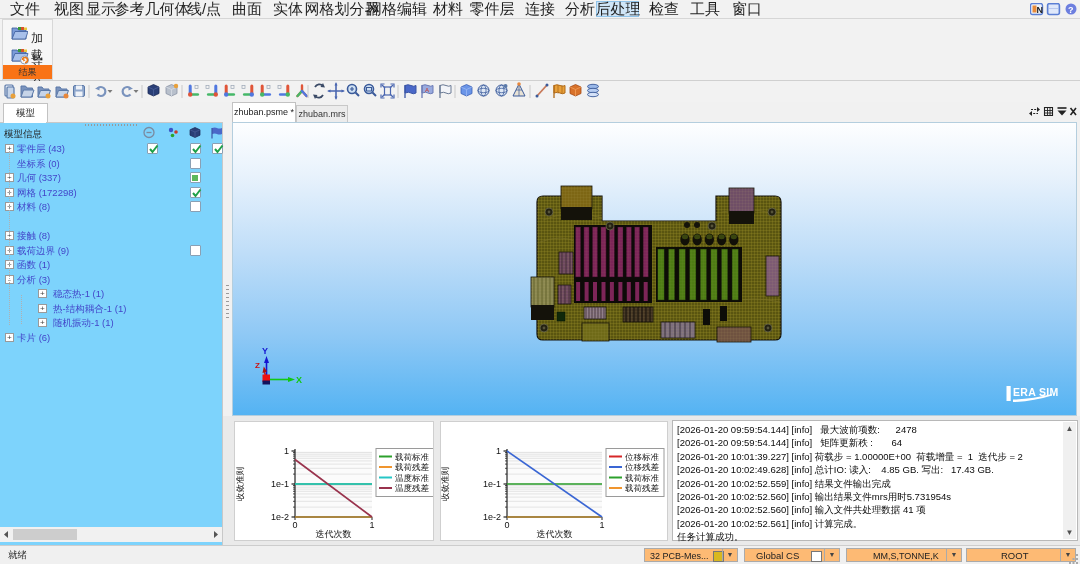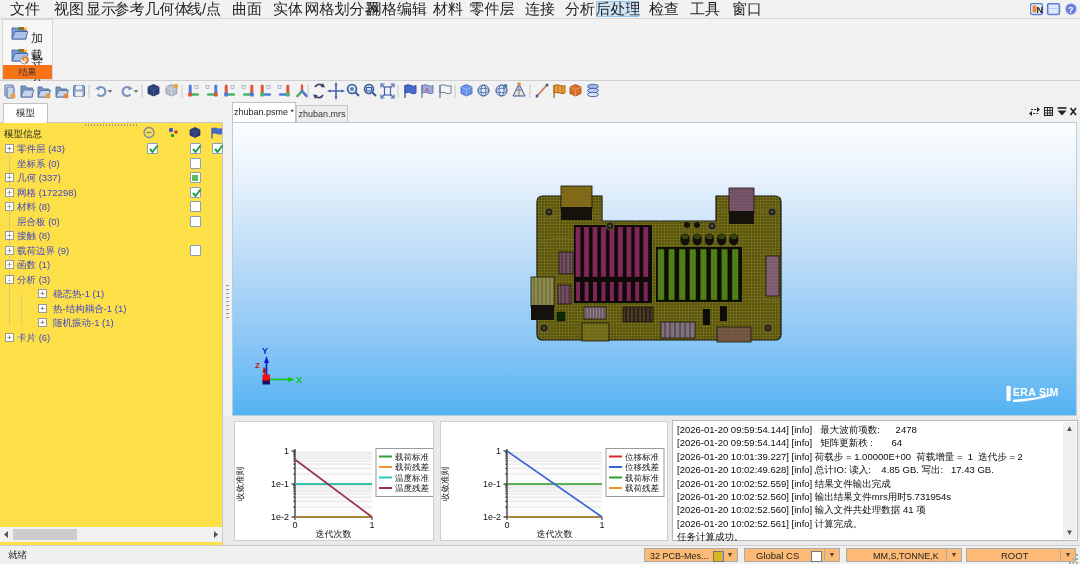--- a/index.html
+++ b/index.html
@@ -16,21 +16,21 @@
 #rglabel{position:absolute;left:0;bottom:0;width:100%;height:14px;background:#f97316;font-size:9px;color:#333;text-align:center;line-height:14px;}
 .rbtn{position:absolute;left:6px;font-size:12px;color:#222;}
 
 #toolbar{position:absolute;left:0;top:81px;width:1080px;height:21px;background:#f2f2f2;}
 
 #tabrow{position:absolute;left:0;top:102px;width:1080px;height:20px;background:#f1f1f1;}
 #lefttab{position:absolute;left:3px;top:1px;width:45px;height:19px;background:#fff;border:1px solid #c2c2c2;border-bottom:none;box-sizing:border-box;font-size:9.5px;color:#222;text-align:center;line-height:18px;}
 #dtab1{position:absolute;left:232px;top:0px;width:64px;height:20px;background:#fff;border:1px solid #c2c2c2;border-bottom:none;box-sizing:border-box;font-size:9px;color:#222;text-align:center;line-height:18px;white-space:nowrap;}
 #dtab2{position:absolute;left:296px;top:3px;width:52px;height:17px;background:#ececec;border:1px solid #c8c8c8;border-bottom:none;box-sizing:border-box;font-size:9px;color:#333;text-align:center;line-height:16px;}
 
-#leftpanel{position:absolute;left:0;top:122px;width:223px;height:423px;background:#fde047;border-right:1px solid #c8c8c8;border-top:1px solid #c8c8c8;box-sizing:border-box;}
+#leftpanel{position:absolute;left:0;top:122px;width:223px;height:423px;background:#7dd3fc;border-right:1px solid #c8c8c8;border-top:1px solid #c8c8c8;box-sizing:border-box;}
 .trow{position:absolute;left:0;width:223px;height:14px;font-size:9.5px;color:#4346c9;white-space:nowrap;}
 .trow .lbl{position:absolute;top:1px;}
 .cnt{color:#4346c9;}
 .exp{position:absolute;width:9px;height:9px;background:#fff;border:1px solid #9a9a9a;box-sizing:border-box;font-size:8px;line-height:7px;text-align:center;color:#444;font-family:"Liberation Mono",monospace;}
 .cb{position:absolute;width:11px;height:11px;background:#fff;border:1px solid #8aa0b4;box-sizing:border-box;border-radius:1px;}
 .cb svg{position:absolute;left:-1px;top:-2px;}
 .cbp{position:absolute;left:1.5px;top:1.5px;width:6px;height:6px;background:#5cb85c;}
 #hscroll{position:absolute;left:0px;top:404px;width:222px;height:15px;background:#f1f1f1;}
 #hthumb{position:absolute;left:13px;top:2px;width:64px;height:11px;background:#cdcdcd;}
 
@@ -345,24 +345,20 @@
         <span class="lbl" style="left:17px">网格 <span class="cnt">(172298)</span></span>
         <span class="cb" style="left:189.5px;top:1px">
           <svg width="13" height="14" viewBox="0 0 13 14">
             <path d="M3 7 L5.5 10 L10.5 3.5" fill="none" stroke="#1ea048" stroke-width="2"></path>
           </svg>
         </span>
       </div>
 <div class="trow" style="top:77.0px">
         <span class="exp" style="left:5px;top:2px">+</span>
         <span class="lbl" style="left:17px">材料 <span class="cnt">(8)</span></span>
-        <span class="cb" style="left:189.5px;top:1px"></span>
-      </div>
-<div class="trow" style="top:91.5px">
-        <span class="lbl" style="left:17px">层合板 <span class="cnt">(0)</span></span>
         <span class="cb" style="left:189.5px;top:1px"></span>
       </div>
 <div class="trow" style="top:106.0px">
         <span class="exp" style="left:5px;top:2px">+</span>
         <span class="lbl" style="left:17px">接触 <span class="cnt">(8)</span></span>
       </div>
 <div class="trow" style="top:120.5px">
         <span class="exp" style="left:5px;top:2px">+</span>
         <span class="lbl" style="left:17px">载荷边界 <span class="cnt">(9)</span></span>
         <span class="cb" style="left:189.5px;top:1px"></span>

